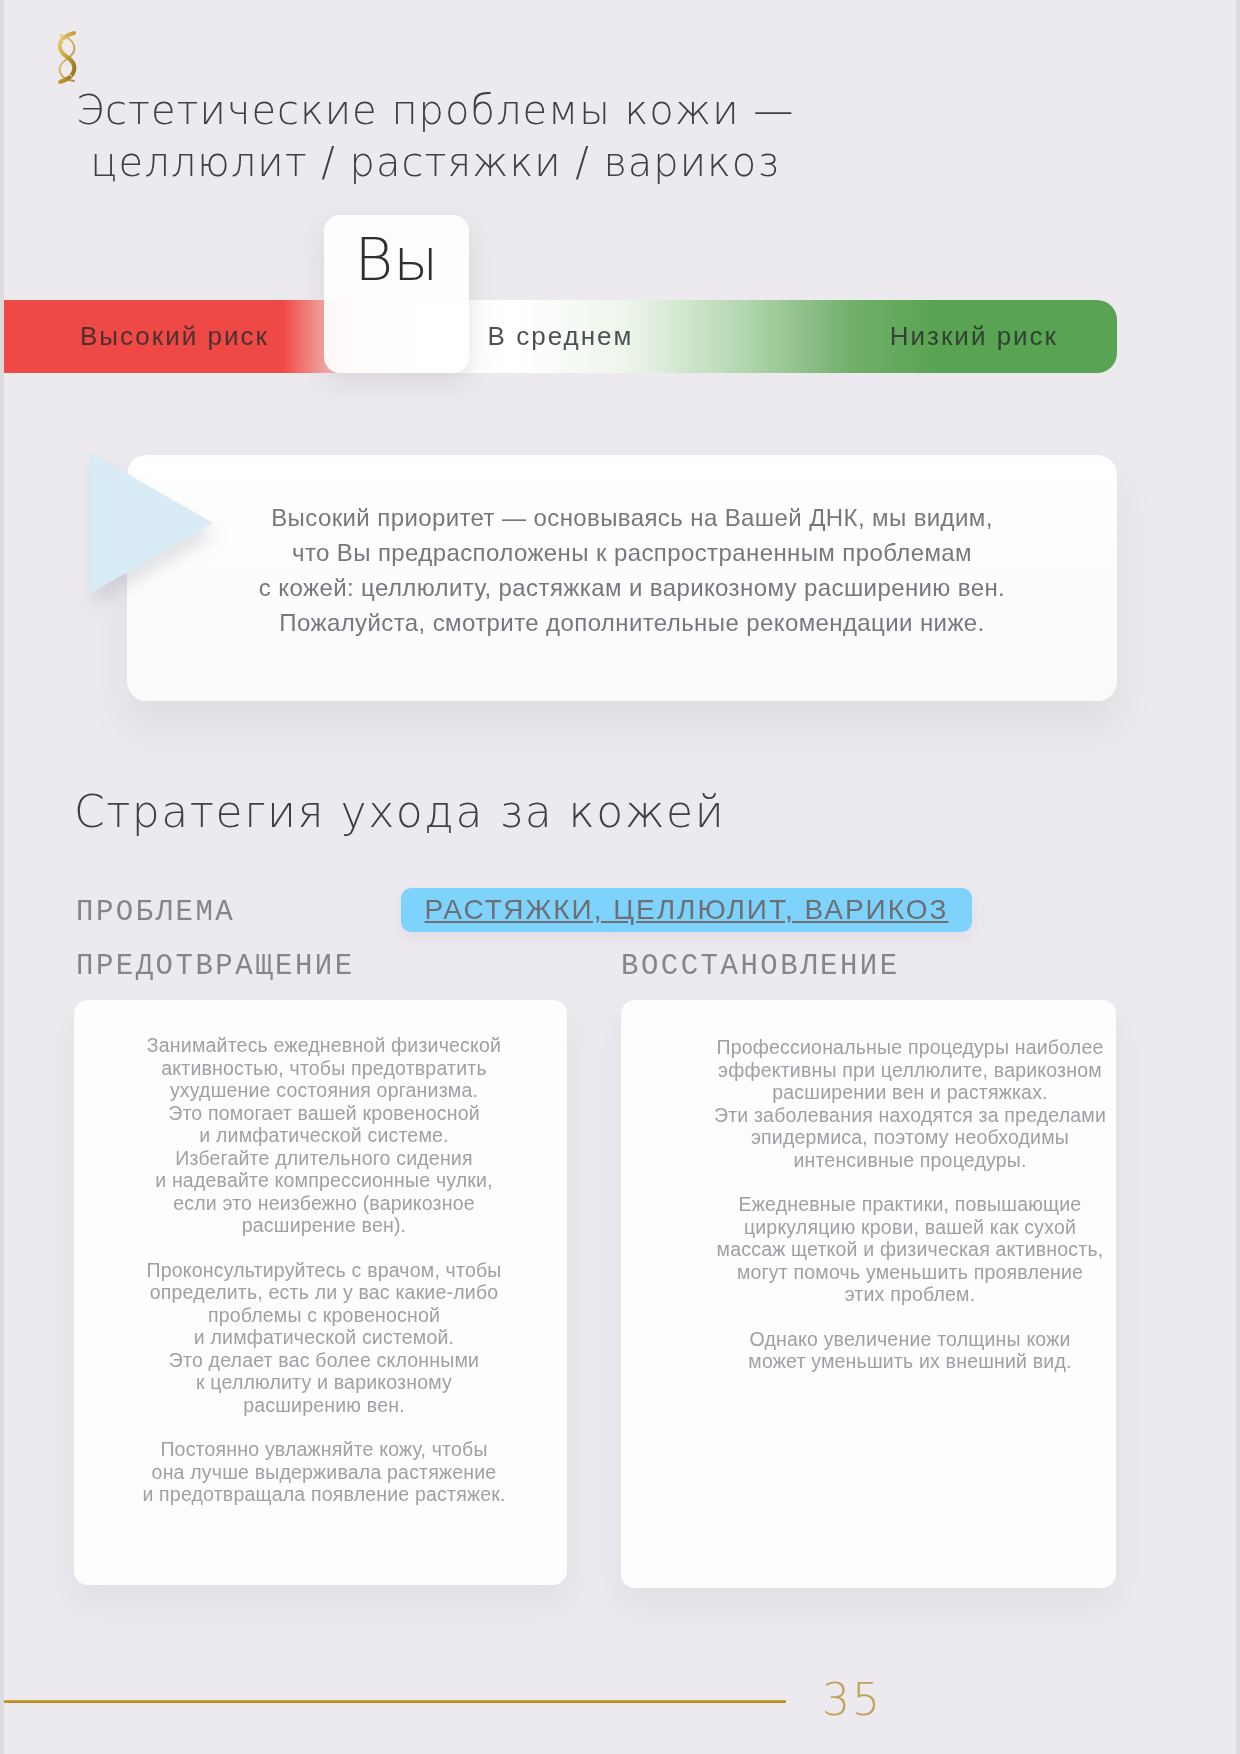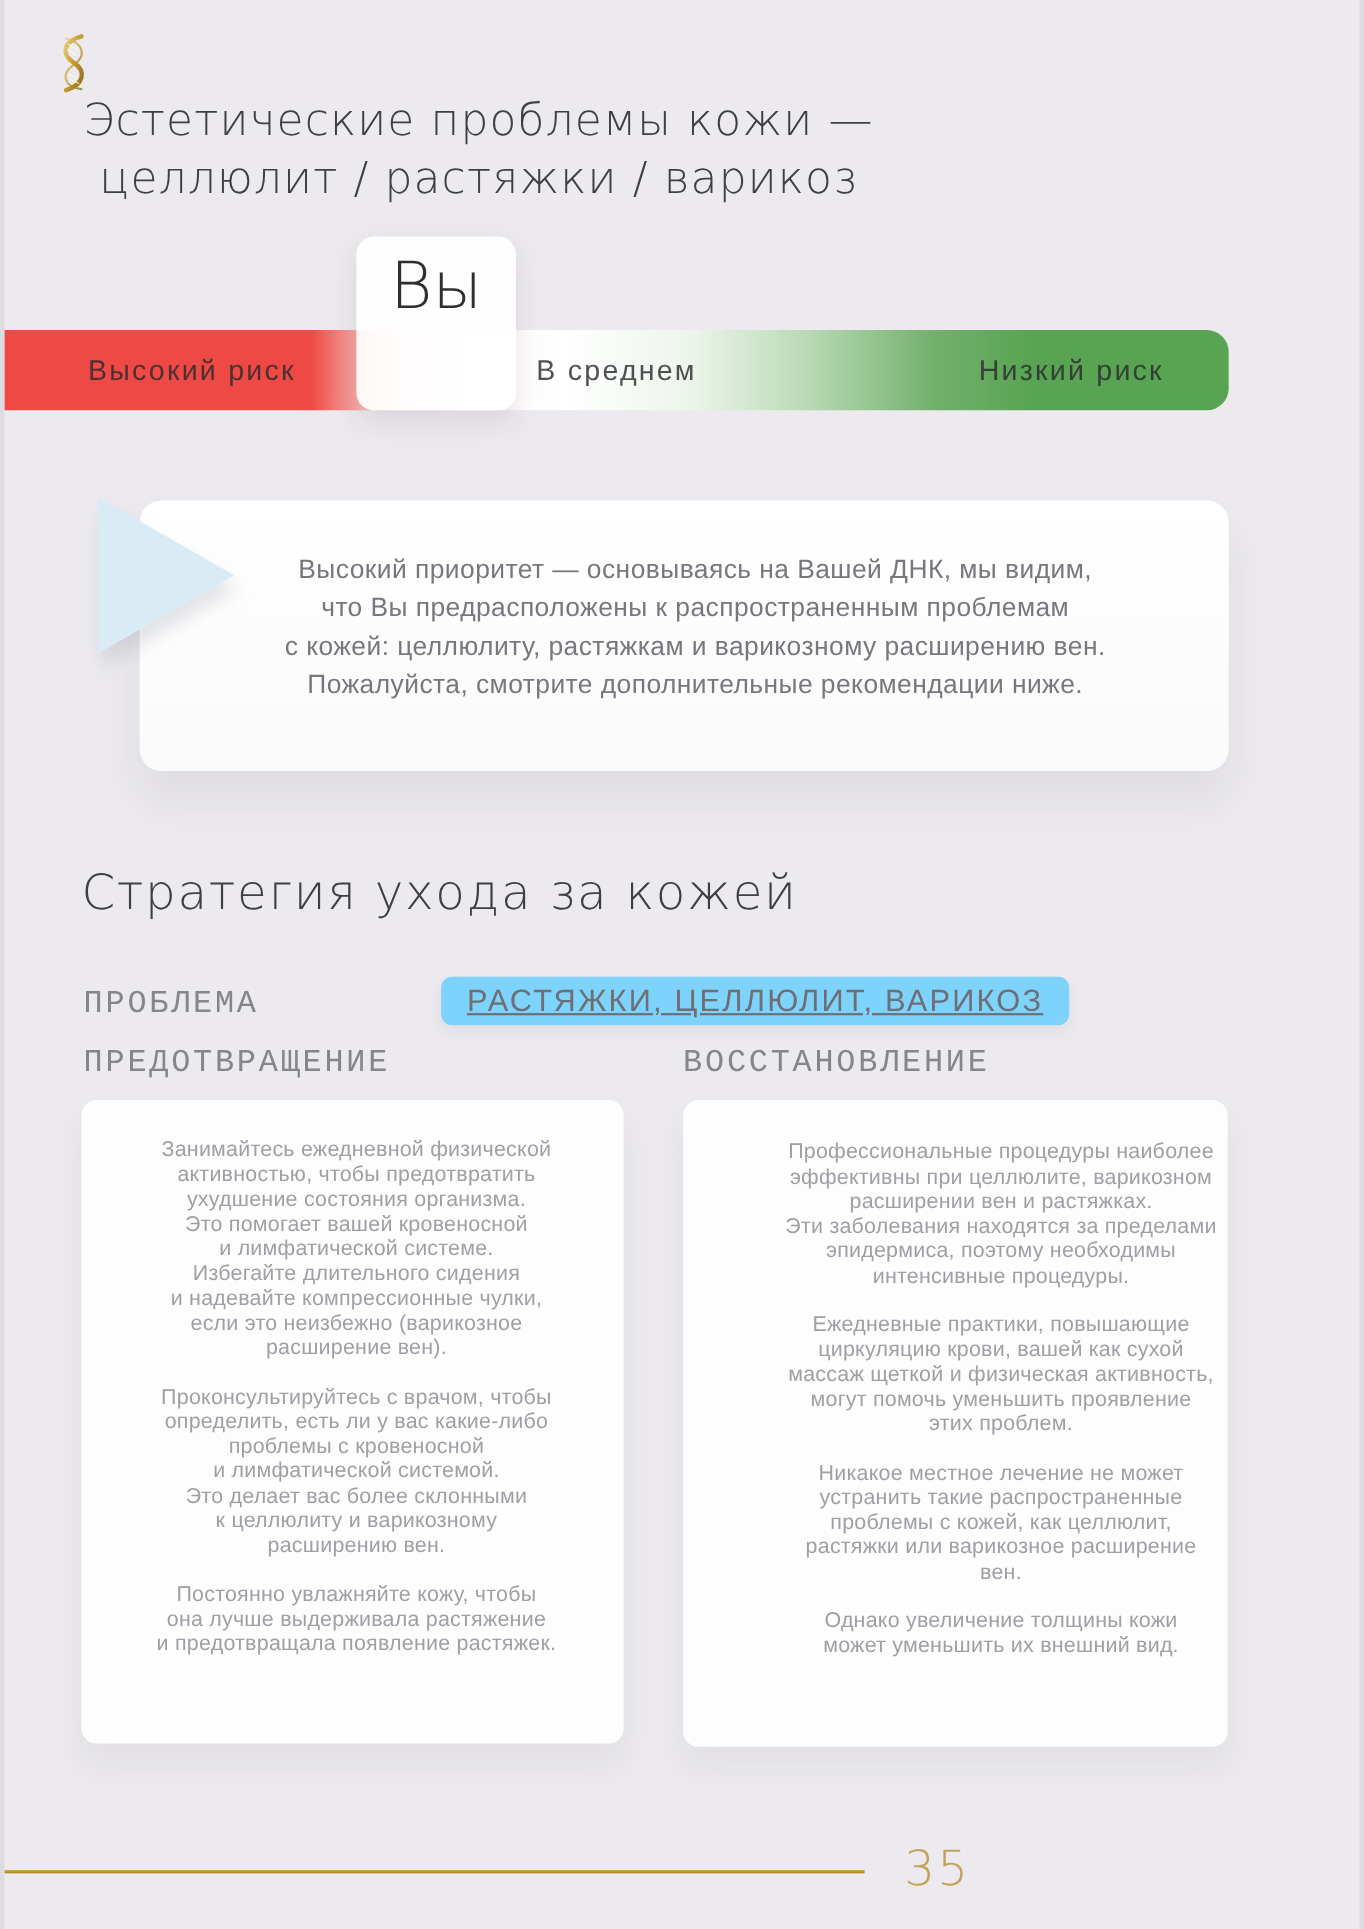--- a/index.html
+++ b/index.html
@@ -222,25 +222,20 @@
 эффективны при целлюлите, варикозном
 расширении вен и растяжках.
 Эти заболевания находятся за пределами
 эпидермиса, поэтому необходимы
 интенсивные процедуры.</p>
       <p class="card-paragraph">Ежедневные практики, повышающие
 циркуляцию крови, вашей как сухой
 массаж щеткой и физическая активность,
 могут помочь уменьшить проявление
 этих проблем.</p>
-      <p class="card-paragraph">Никакое местное лечение не может
-устранить такие распространенные
-проблемы с кожей, как целлюлит,
-растяжки или варикозное расширение
-вен.</p>
       <p class="card-paragraph">Однако увеличение толщины кожи
 может уменьшить их внешний вид.</p>
     </div>
   </div>
 
   <div class="abs footer-line"></div>
   <div class="abs page-number">35</div>
 
 </div>
 

